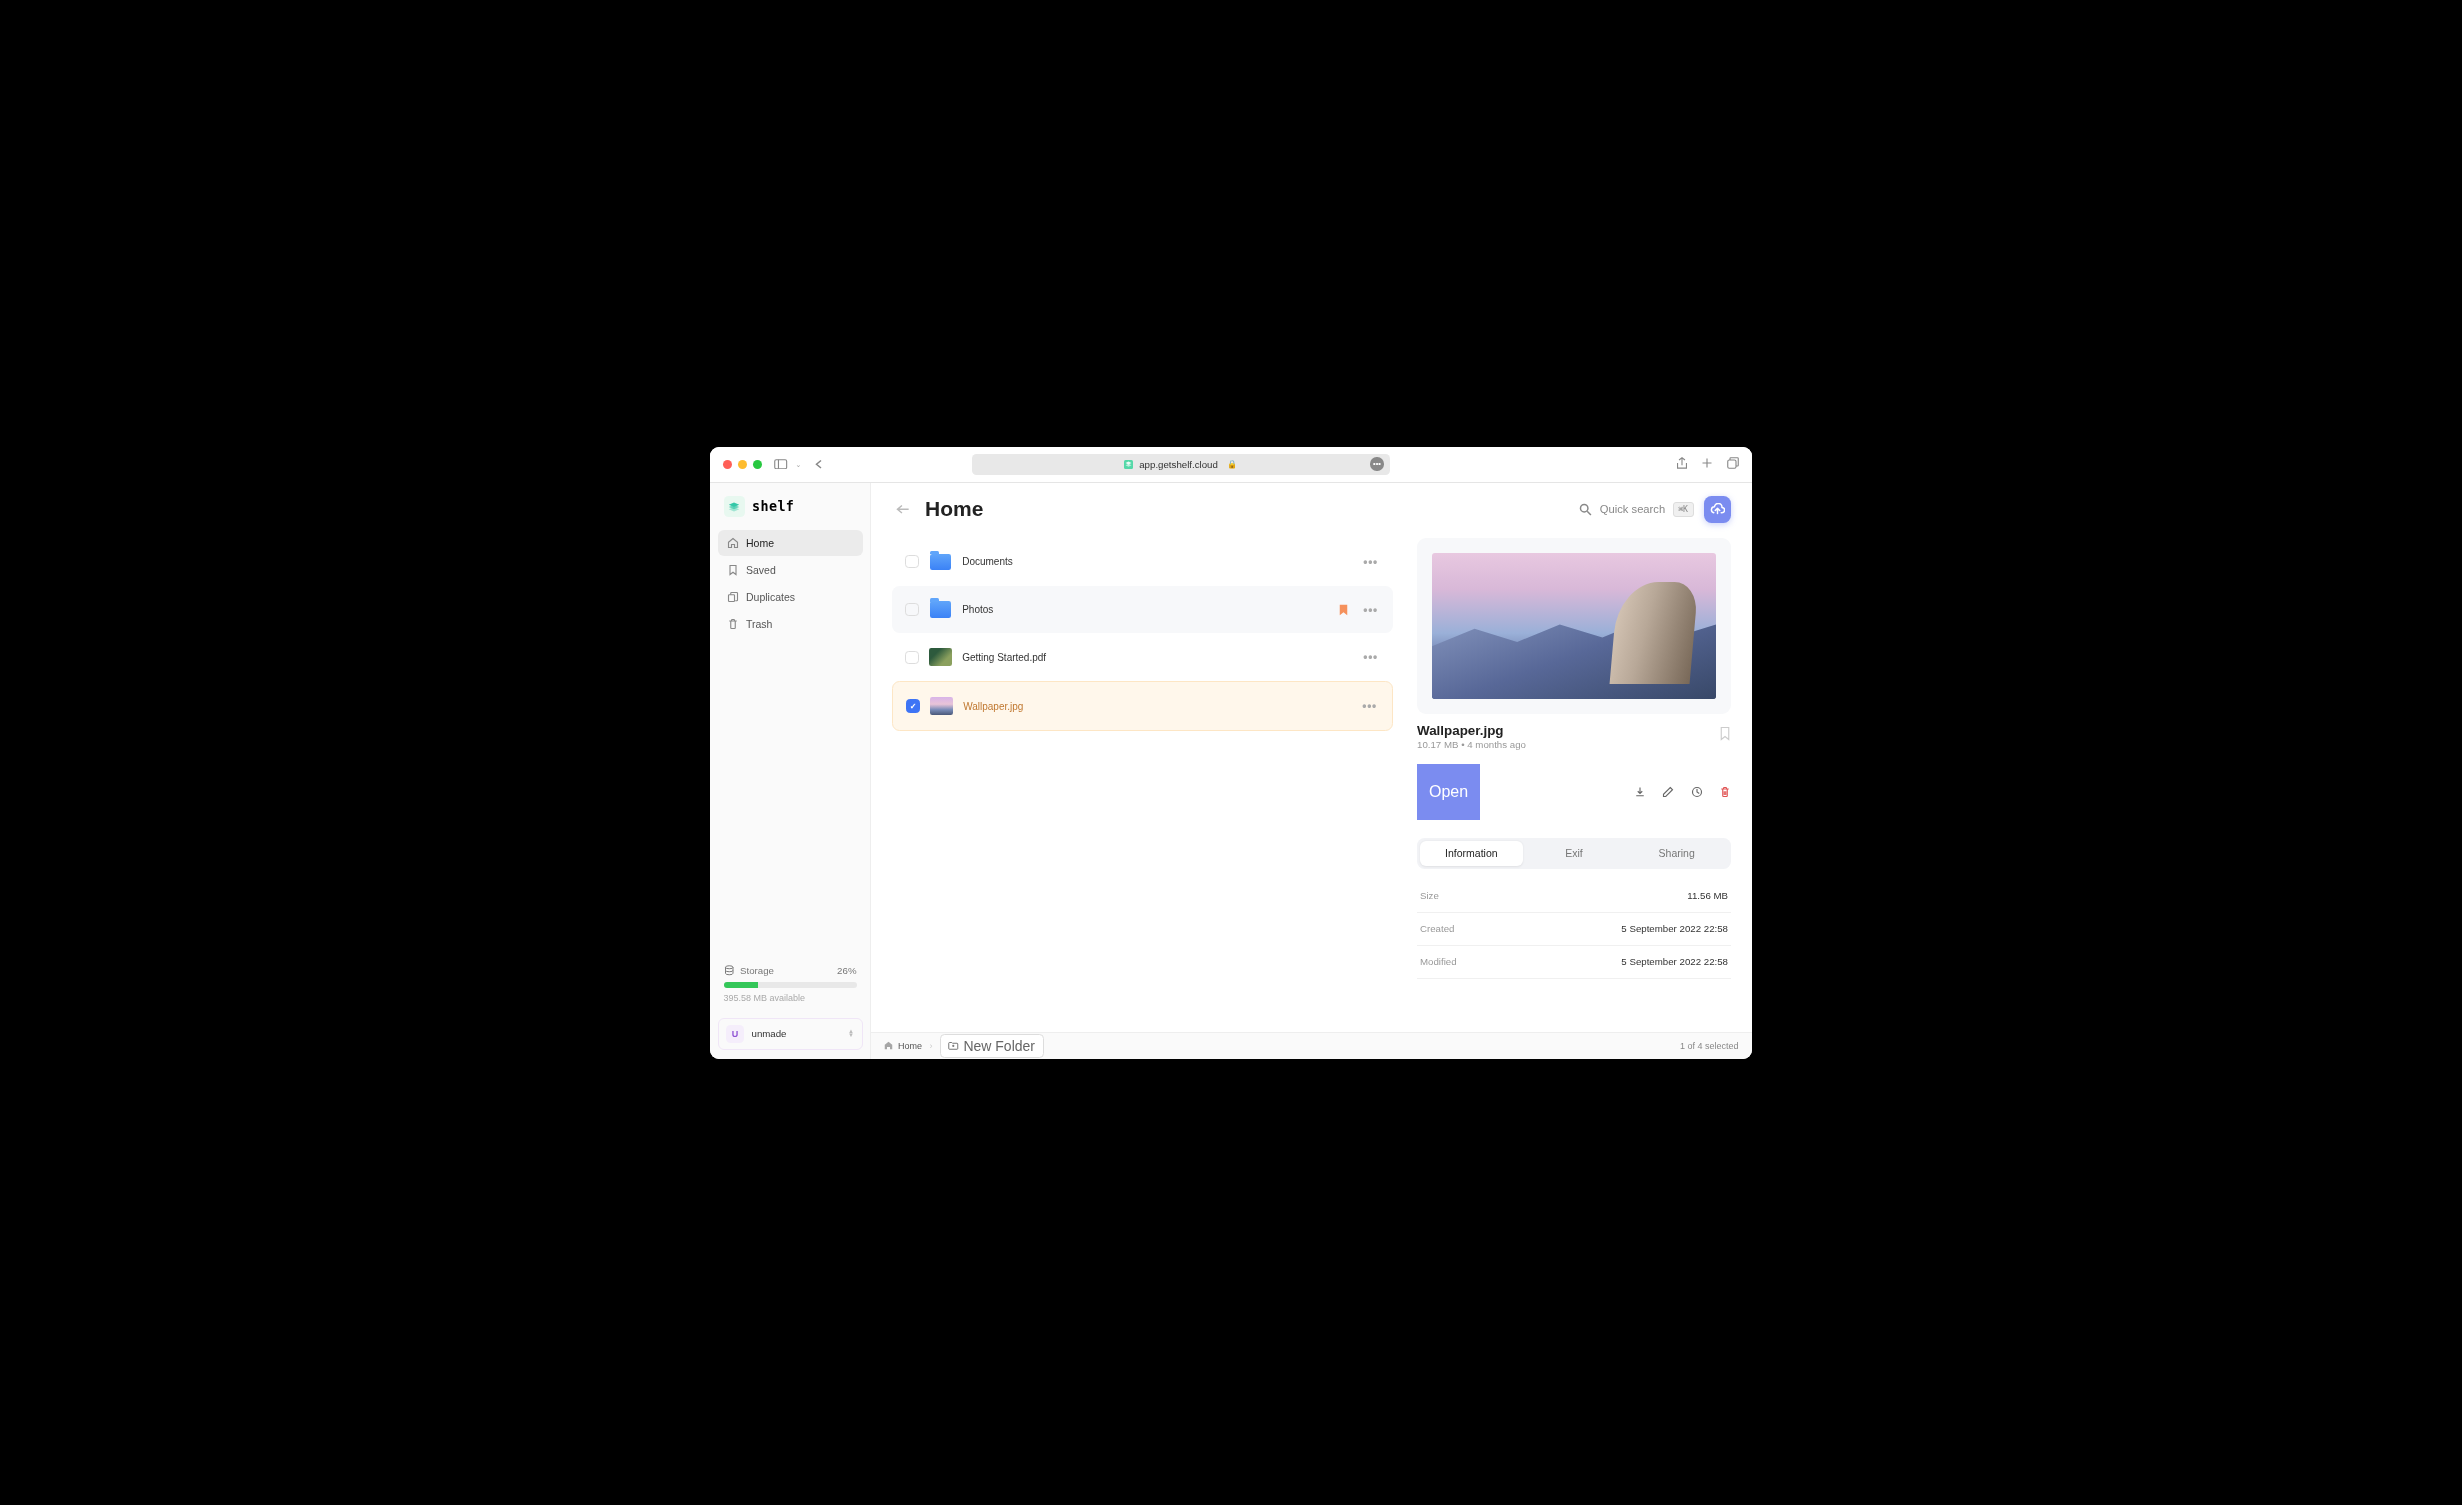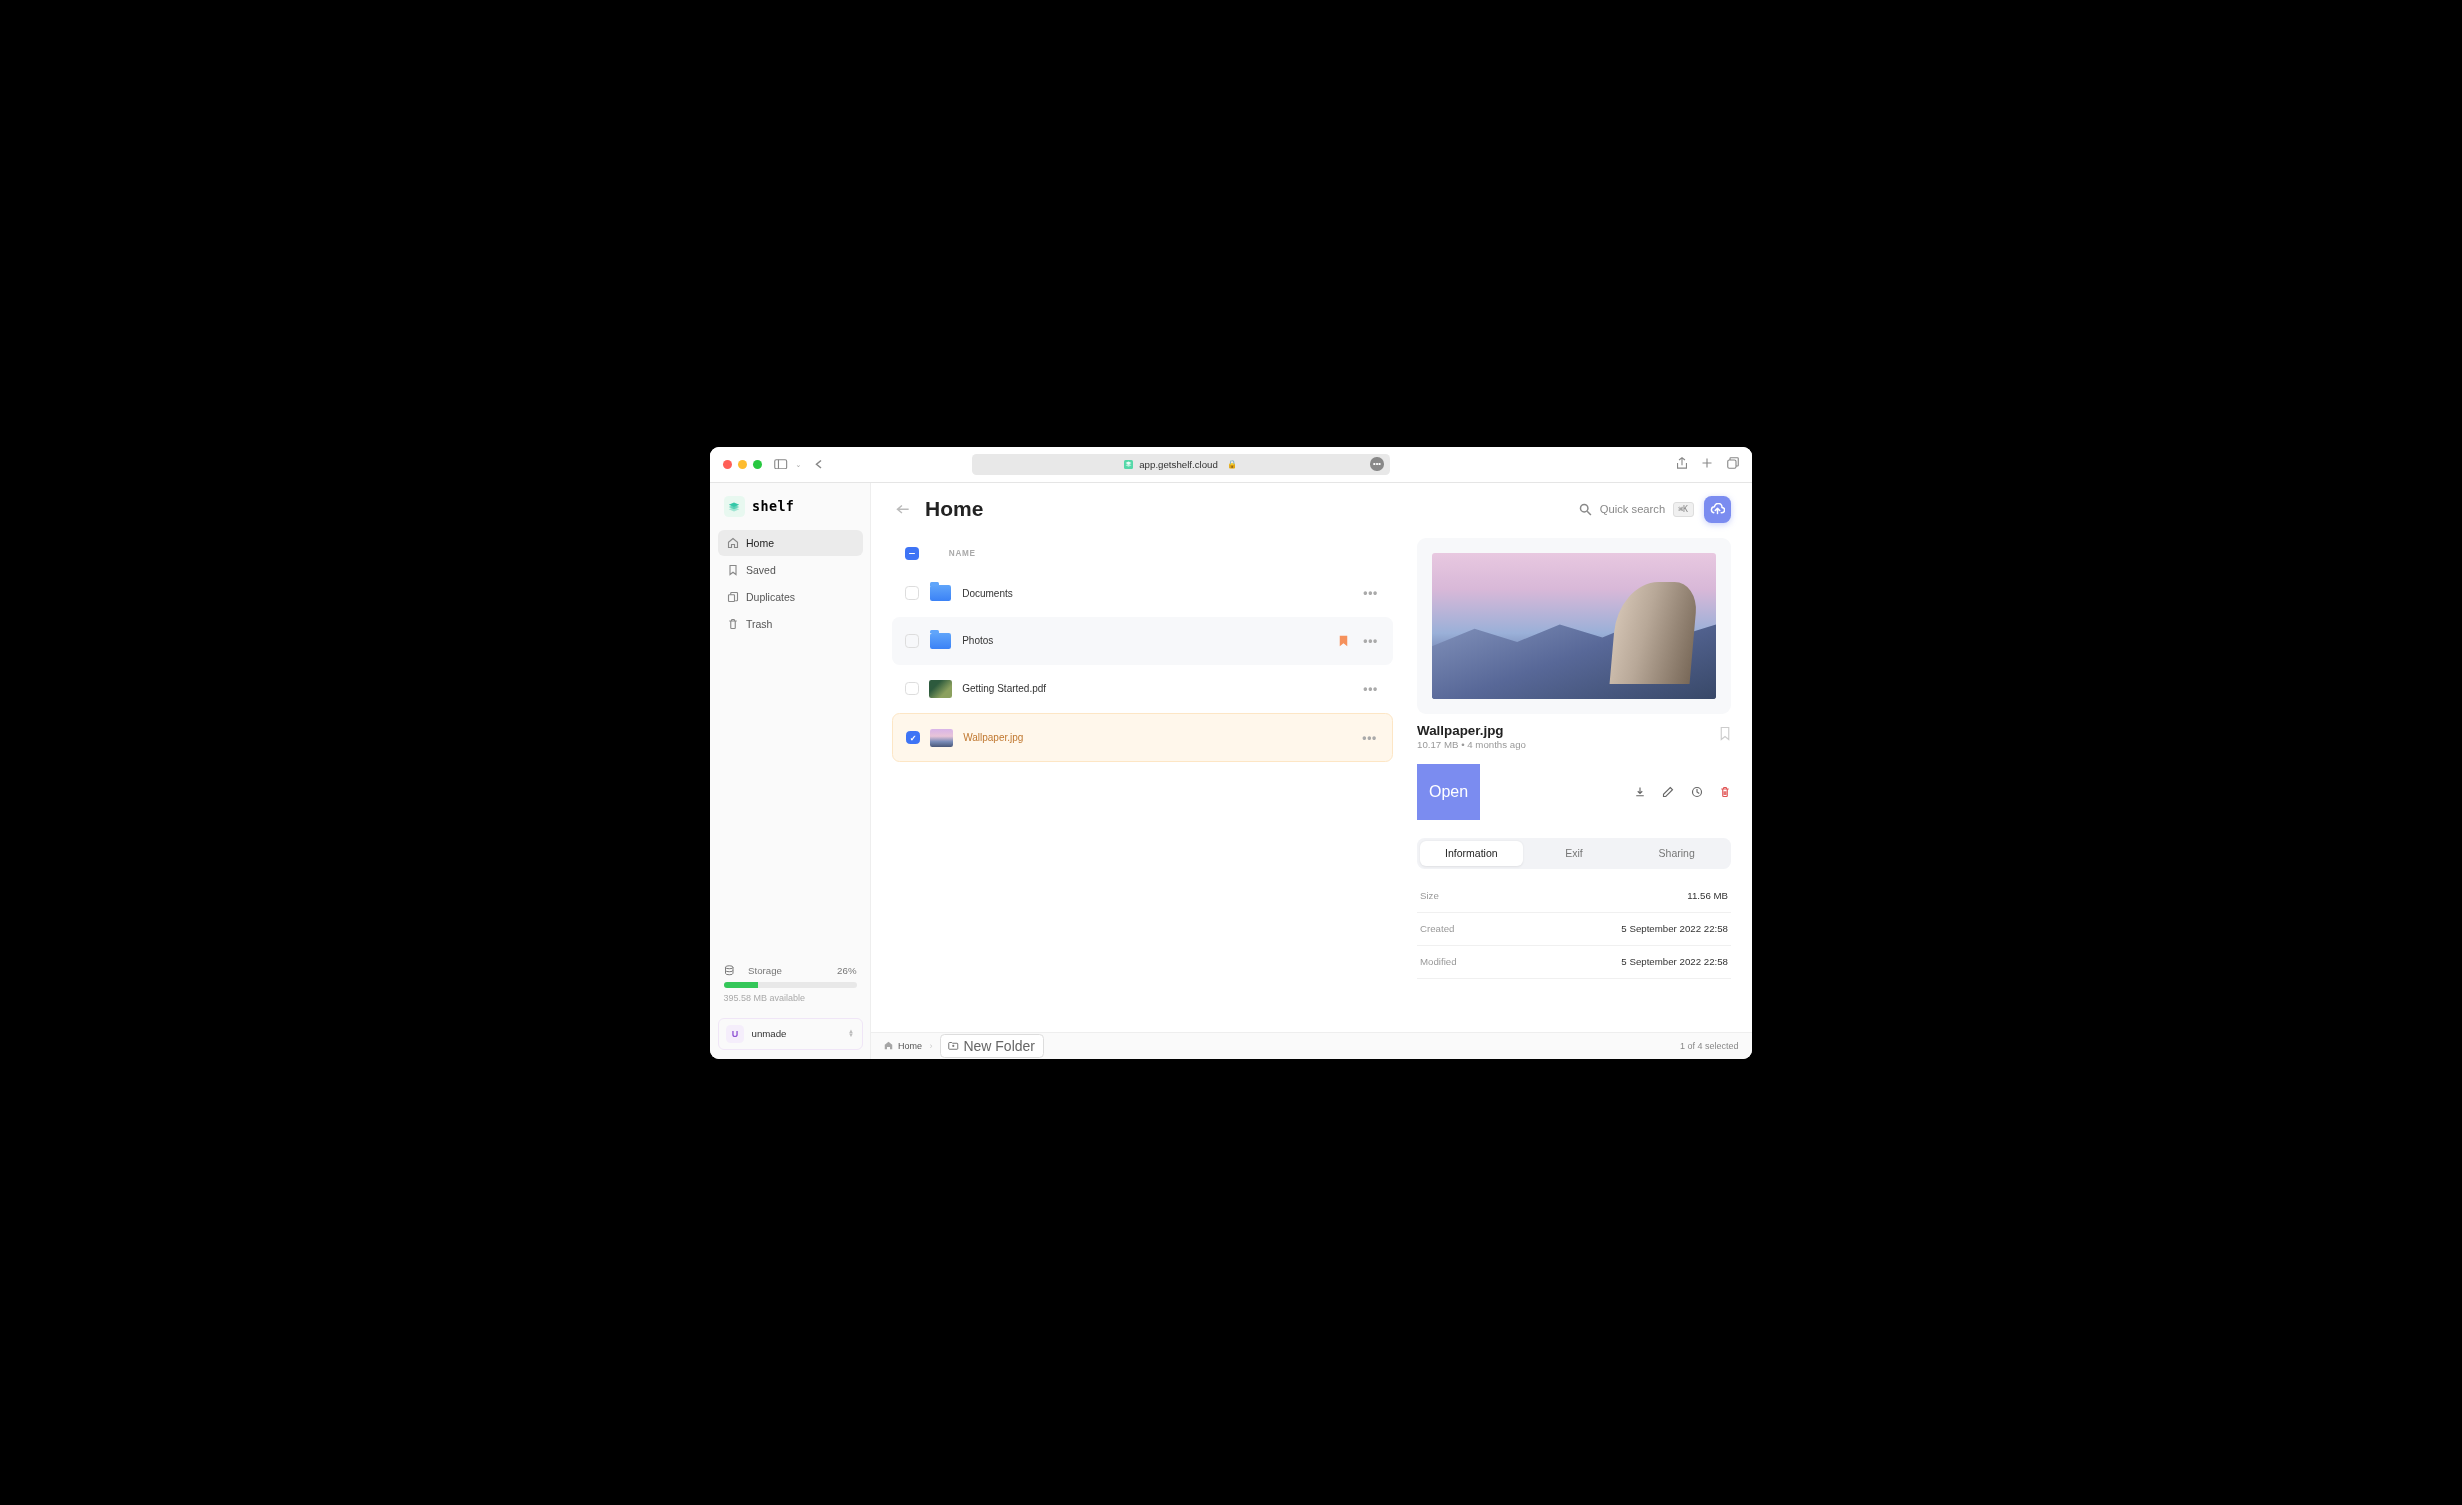--- a/index.html
+++ b/index.html
@@ -31,21 +31,21 @@
     .brand-name { font-family: ui-monospace, monospace; font-size: 13.4px; font-weight: 600; letter-spacing: 0.4px;}
     
     .nav { display: flex; flex-direction: column; gap: 1.5px; }
     .nav-item { display: flex; align-items: center; gap: 7.5px; padding: 6.7px 9px; border-radius: 6px; font-size: 10.5px; color: #555; cursor: pointer; }
     .nav-item.active { background: #ebebeb; color: #222; font-weight: 500;}
     .nav-icon { width: 12px; height: 12px; display: flex; align-items: center; justify-content: center; color: #888;}
     
     .sidebar-bottom { margin-top: auto; }
     .storage { padding: 6px; margin-bottom: 9px; }
     .storage-header { display: flex; align-items: center; justify-content: space-between; font-size: 9.7px; color: #777; margin-bottom: 6px; }
-    .storage-header .label { display: flex; align-items: center; gap: 14px; }
+    .storage-header .label { display: flex; align-items: center; gap: 6px; }
     .storage-bar { height: 6px; background: #e8e8e8; border-radius: 3px; overflow: hidden; margin-bottom: 4.5px;}
     .storage-fill { height: 100%; background: #34c759; }
     .storage-avail { font-size: 9px; color: #aaa; }
     
     .user-card { display: flex; align-items: center; gap: 7.5px; padding: 6px 7.5px; border: 0.7px solid #f0e6f7; border-radius: 6px; cursor: pointer; }
     .user-avatar { width: 18px; height: 18px; background: #f5eefb; color: #9155d4; border-radius: 4.5px; display: flex; align-items: center; justify-content: center; font-size: 9px; font-weight: 600;}
     .user-name { font-size: 9.7px; color: #333; flex: 1;}
     .user-chevrons { color: #bbb; display: flex; flex-direction: column; line-height: 0.6; font-size: 6px;}
     
     
@@ -282,26 +282,20 @@
             <svg width="15" height="13.4" viewBox="0 0 20 18" fill="none" stroke="currentColor" stroke-width="2">
                 <path d="M5 13 a4 4 0 0 1 1 -7.9 A5 5 0 0 1 16 6 a3.5 3.5 0 0 1 0 7 h-1 M10 14 V8 M7 10 l3 -3 l3 3" stroke-linecap="round" stroke-linejoin="round"></path>
               </svg>
           </div>
         </div>
       </div>
 
       <div class="content-area">
 
         <div class="file-list">
-          <div class="list-header">
-            <div class="header-check">
-                <div class="dash"></div>
-              </div>
-            <span class="col-name">NAME</span>
-          </div>
 
           <div id="file-rows">
               <div class="file-row">
                 <div class="row-check"></div>
                 <div class="file-icon">
                   <div class="folder-icon"></div>
                 </div>
                 <span class="file-name">Documents</span>
                 <span class="row-more">•••</span>
               </div>

